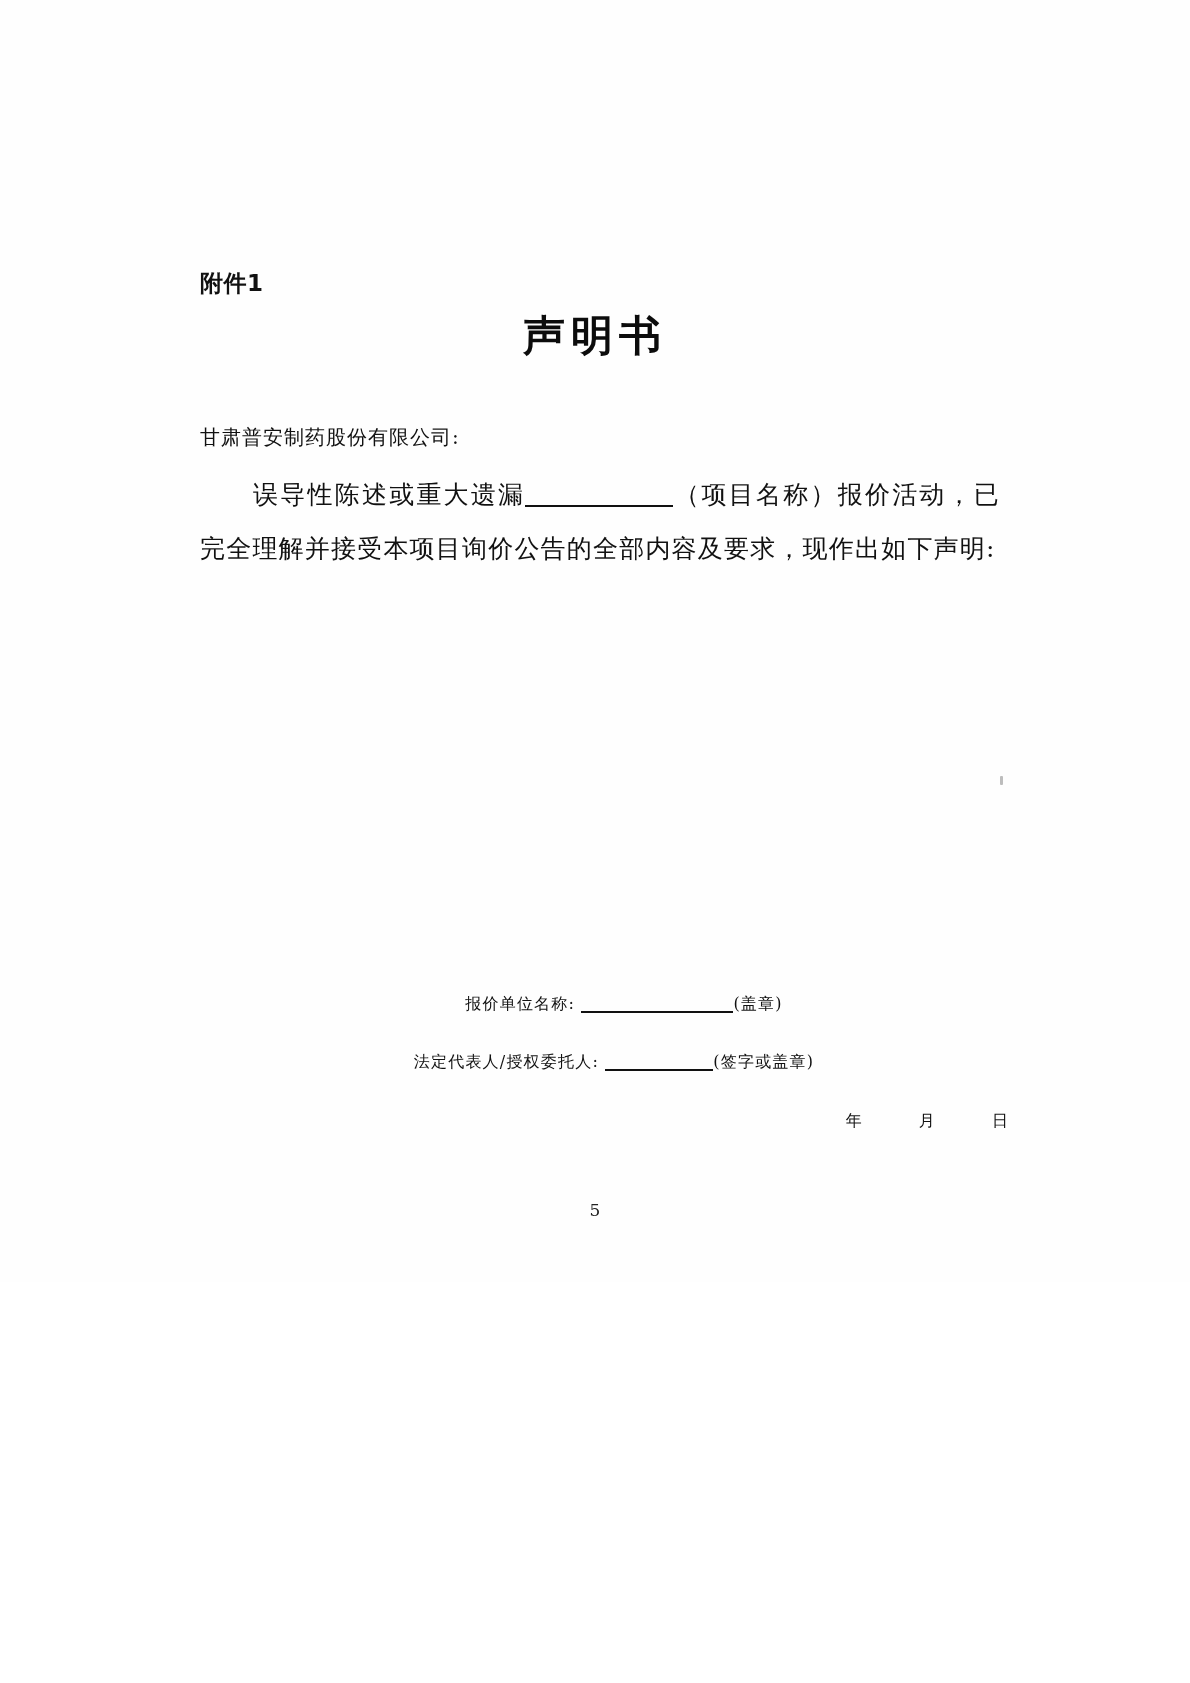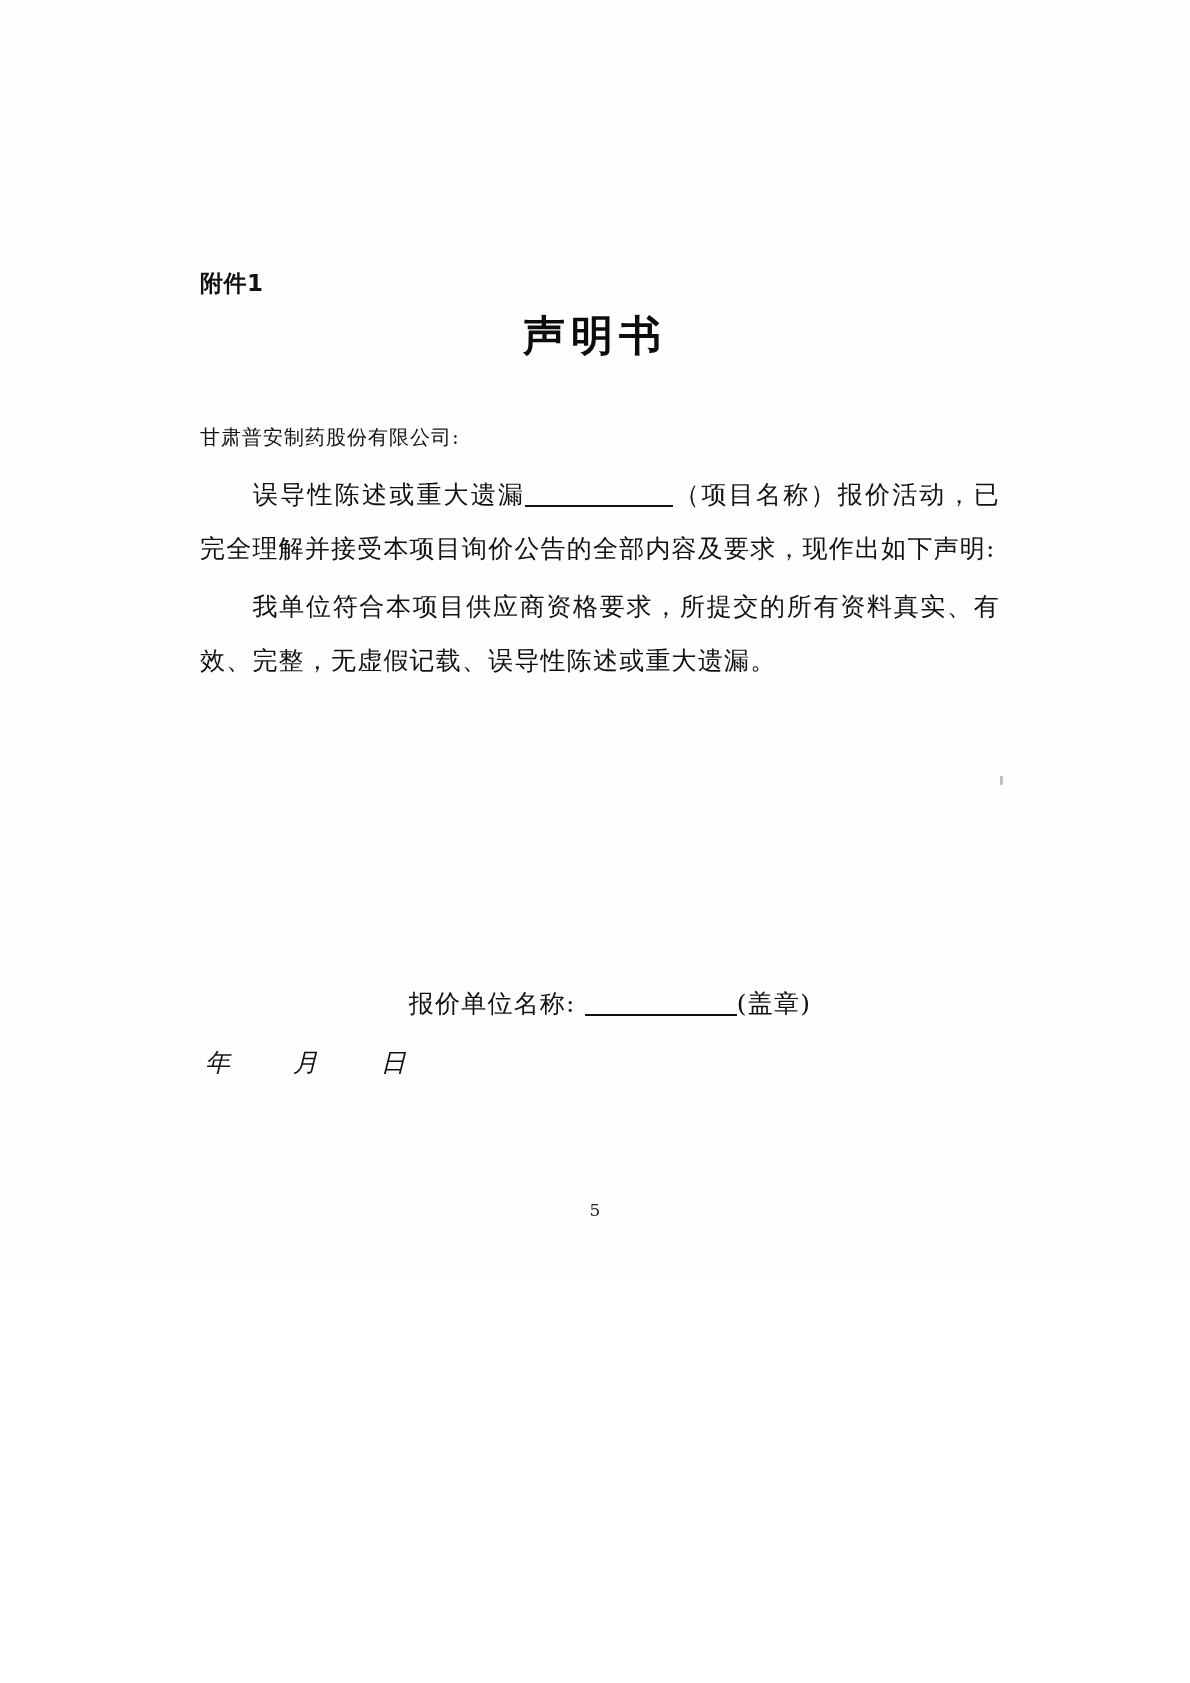--- a/index.html
+++ b/index.html
@@ -63,39 +63,38 @@
   .blank-line {
     display: inline-block;
     border-bottom: 2px solid #111;
     vertical-align: -4px;
   }
   .blank-long { width: 148px; }
   .blank-mid { width: 152px; }
   .blank-short { width: 108px; }
   .sign-block {
     position: absolute;
-    left: 195px;
+    left: 209px;
     top: 975px;
     width: 800px;
-    font-size: 25px;
+    font-size: 16px;
     letter-spacing: 1.2px;
   }
   .sign-row {
     text-align: center;
     line-height: 58px;
     white-space: nowrap;
   }
   .sign-row.r1 { padding-left: 30px; }
   .sign-row.r2 { padding-left: 10px; }
   .date-row {
-    text-align: left;
+    text-align: right;
     line-height: 60px;
     letter-spacing: 1px;
     padding-left: 10px;
-    font-style: italic;
   }
   .date-row .gap { display: inline-block; width: 44px; }
   .page-number {
     position: absolute;
     left: 0;
     right: 0;
     bottom: 62px;
     text-align: center;
     font-size: 17px;
     color: #222;
@@ -119,34 +118,35 @@
   <div class="doc-title">声明书</div>
 
   <div class="body-block">
 
     <div class="salutation">甘肃普安制药股份有限公司:</div>
 
     <div class="para">
       <span class="indent"></span><span>误导性陈述或重大遗漏</span><span class="blank-line blank-long"></span><span>（项目名称）报价活动，已完全理解并接受本项目询价公告的全部内容及要求，现作出如下声明:</span>
     </div>
 
-    <div class="para">
-      <span class="indent"></span><span>我单位符合本项目供应商资格要求，所提交的所有资料真实、有效、完整，无虚假记载、误导性陈述或重大遗漏。</span>
-    </div>
 
 
   </div>
 
   <div class="sign-block">
 
     <div class="sign-row r1">
       <span>报价单位名称:</span>
       <span class="blank-line blank-mid"></span><span>(盖章)</span>
     </div>
 
+    <div class="sign-row r2">
+      <span>法定代表人/授权委托人:</span>
+      <span class="blank-line blank-short"></span><span>(签字或盖章)</span>
+    </div>
 
     <div class="date-row">
       <span>年</span>
       <span class="gap"></span>
       <span>月</span>
       <span class="gap"></span>
       <span>日</span>
     </div>
 
   </div>

